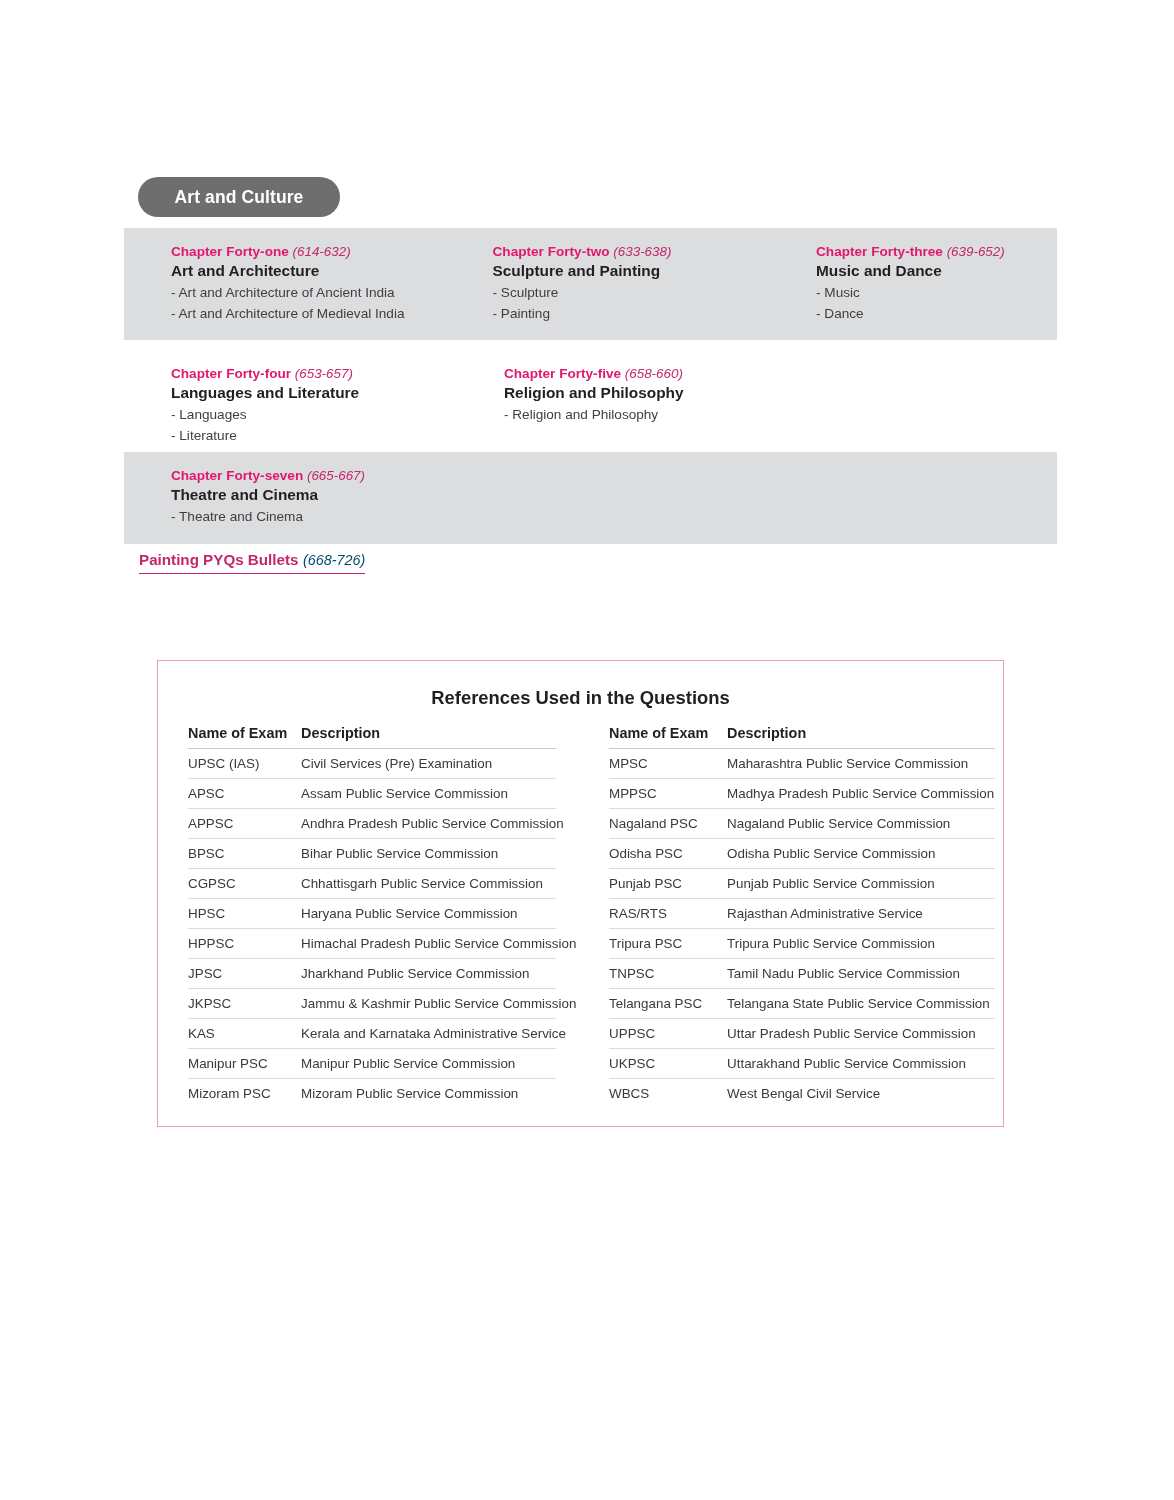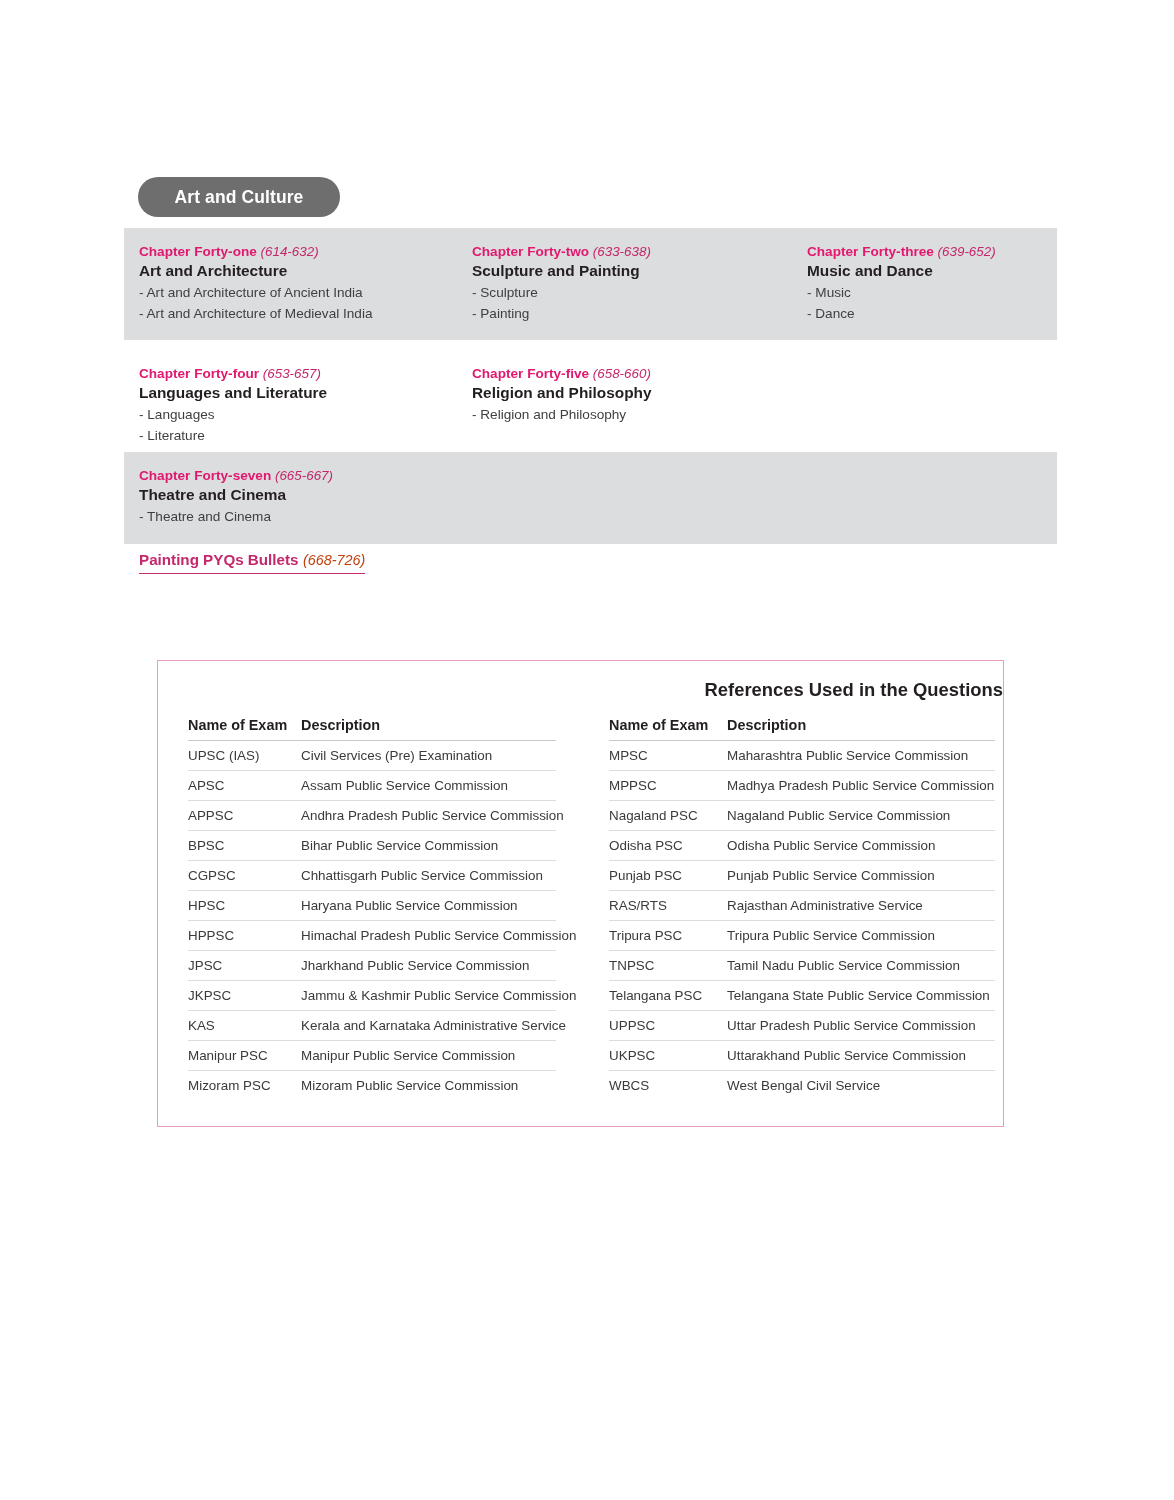--- a/index.html
+++ b/index.html
@@ -44,21 +44,21 @@
   .band.gray { background: #dcdddf; }
 
   .band-inner {
     display: flex;
     padding: 14px 0 16px 0;
   }
   .col {
     box-sizing: border-box;
     padding-left: 15px;
   }
-  .col.c1 { width: 333px; }
+  .col.c1 { width: 333px; margin-left: 32px; }
   .col.c2 { width: 335px; }
   .col.c3 { width: 265px; }
 
   .chap-line {
     line-height: 1.15;
     margin-bottom: 1px;
     white-space: nowrap;
   }
   .chap-num {
     color: #e2186e;
@@ -93,43 +93,43 @@
     border-bottom: 1.4px solid #c4276b;
     display: inline-block;
     white-space: nowrap;
   }
   .prelims .p-title {
     color: #c4276b;
     font-size: 15.2px;
     font-weight: bold;
   }
   .prelims .p-pages {
-    color: #c2410c;
+    color: #0c4a6e;
     font-size: 14.4px;
     font-style: italic;
     font-weight: normal;
   }
 
   
   .ref-box {
     position: absolute;
     left: 157px;
     top: 660px;
     width: 847px;
     height: 467px;
     box-sizing: border-box;
     border: 1.3px solid #e79ec0;
     background: #ffffff;
   }
   .ref-title {
-    text-align: right;
+    text-align: center;
     color: #231f20;
     font-size: 18.4px;
     font-weight: bold;
-    margin-top: 18px;
+    margin-top: 26px;
   }
   .ref-cols {
     display: flex;
     margin-top: 16px;
   }
   .ref-col {
     box-sizing: border-box;
   }
   .ref-col.left  { width: 424px; padding-left: 30px; padding-right: 25px; }
   .ref-col.right { width: 423px; padding-left: 28px; padding-right: 8px; }

